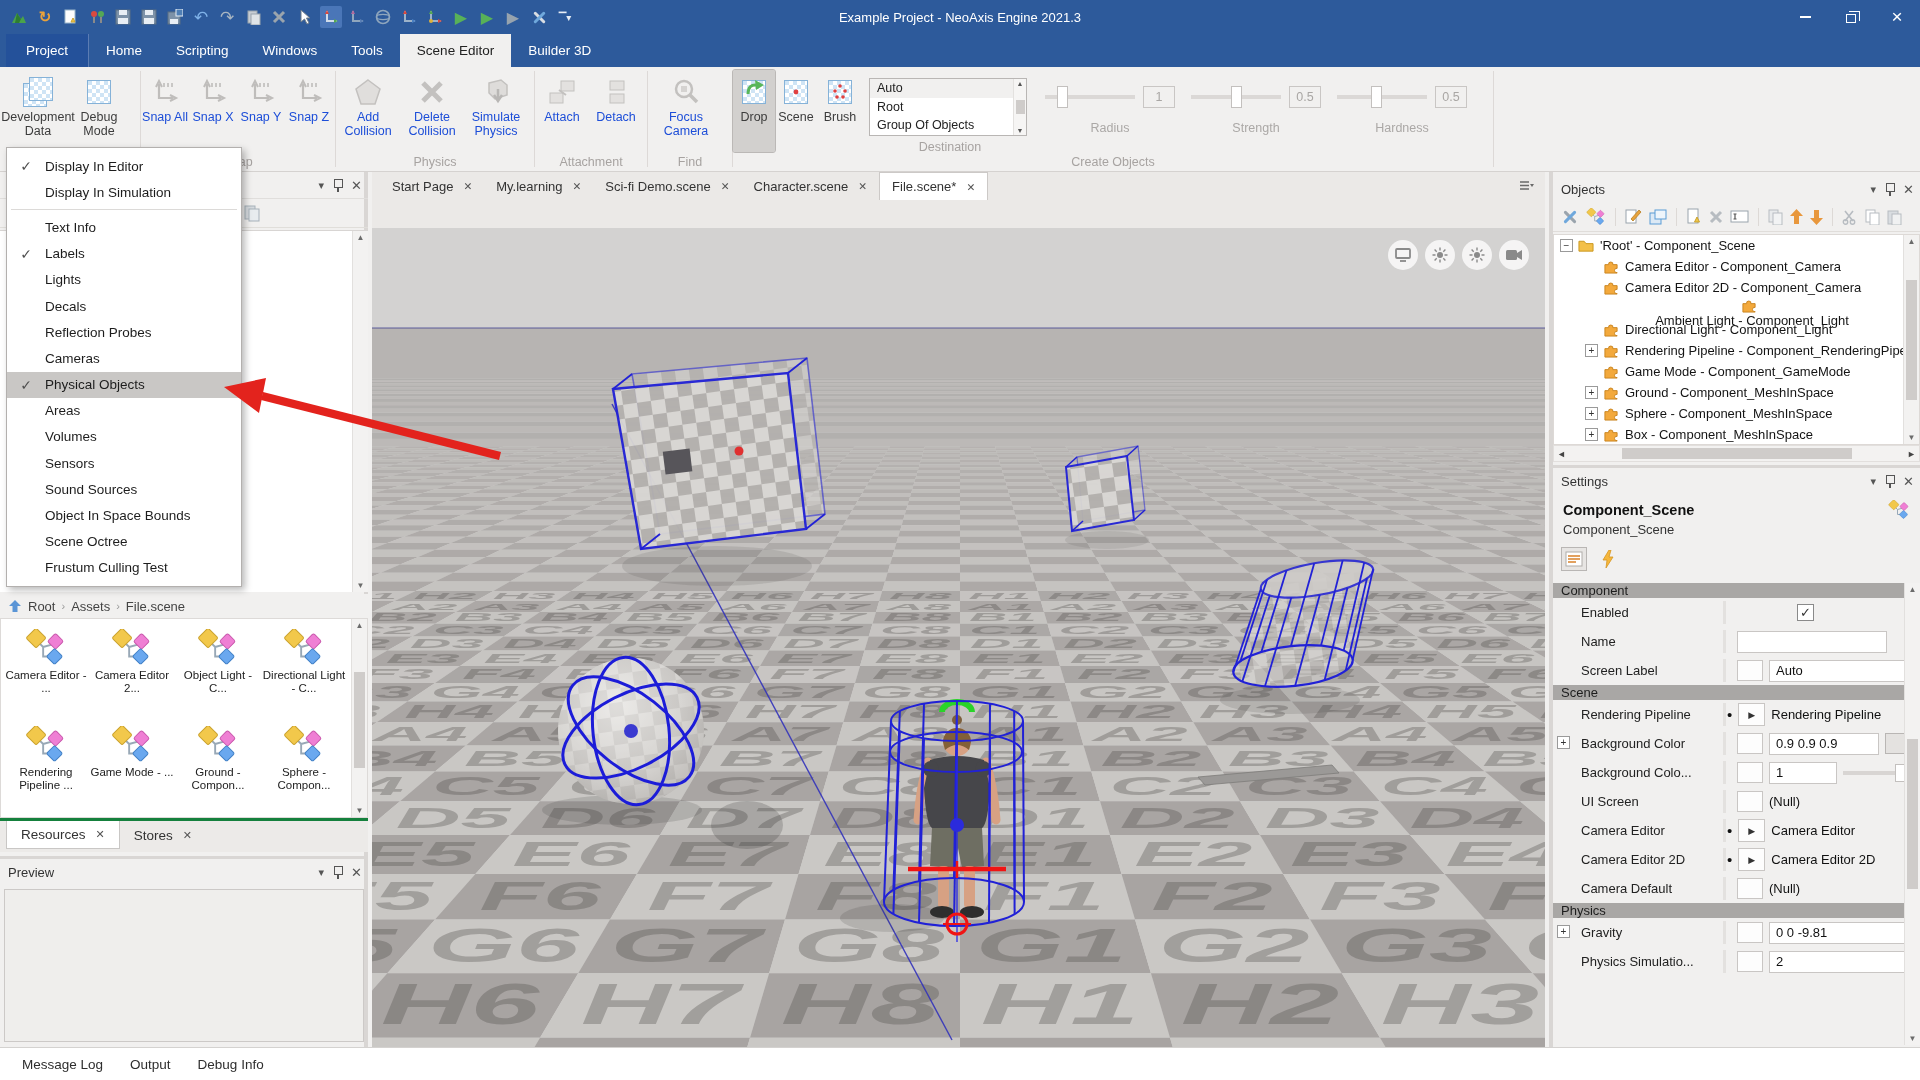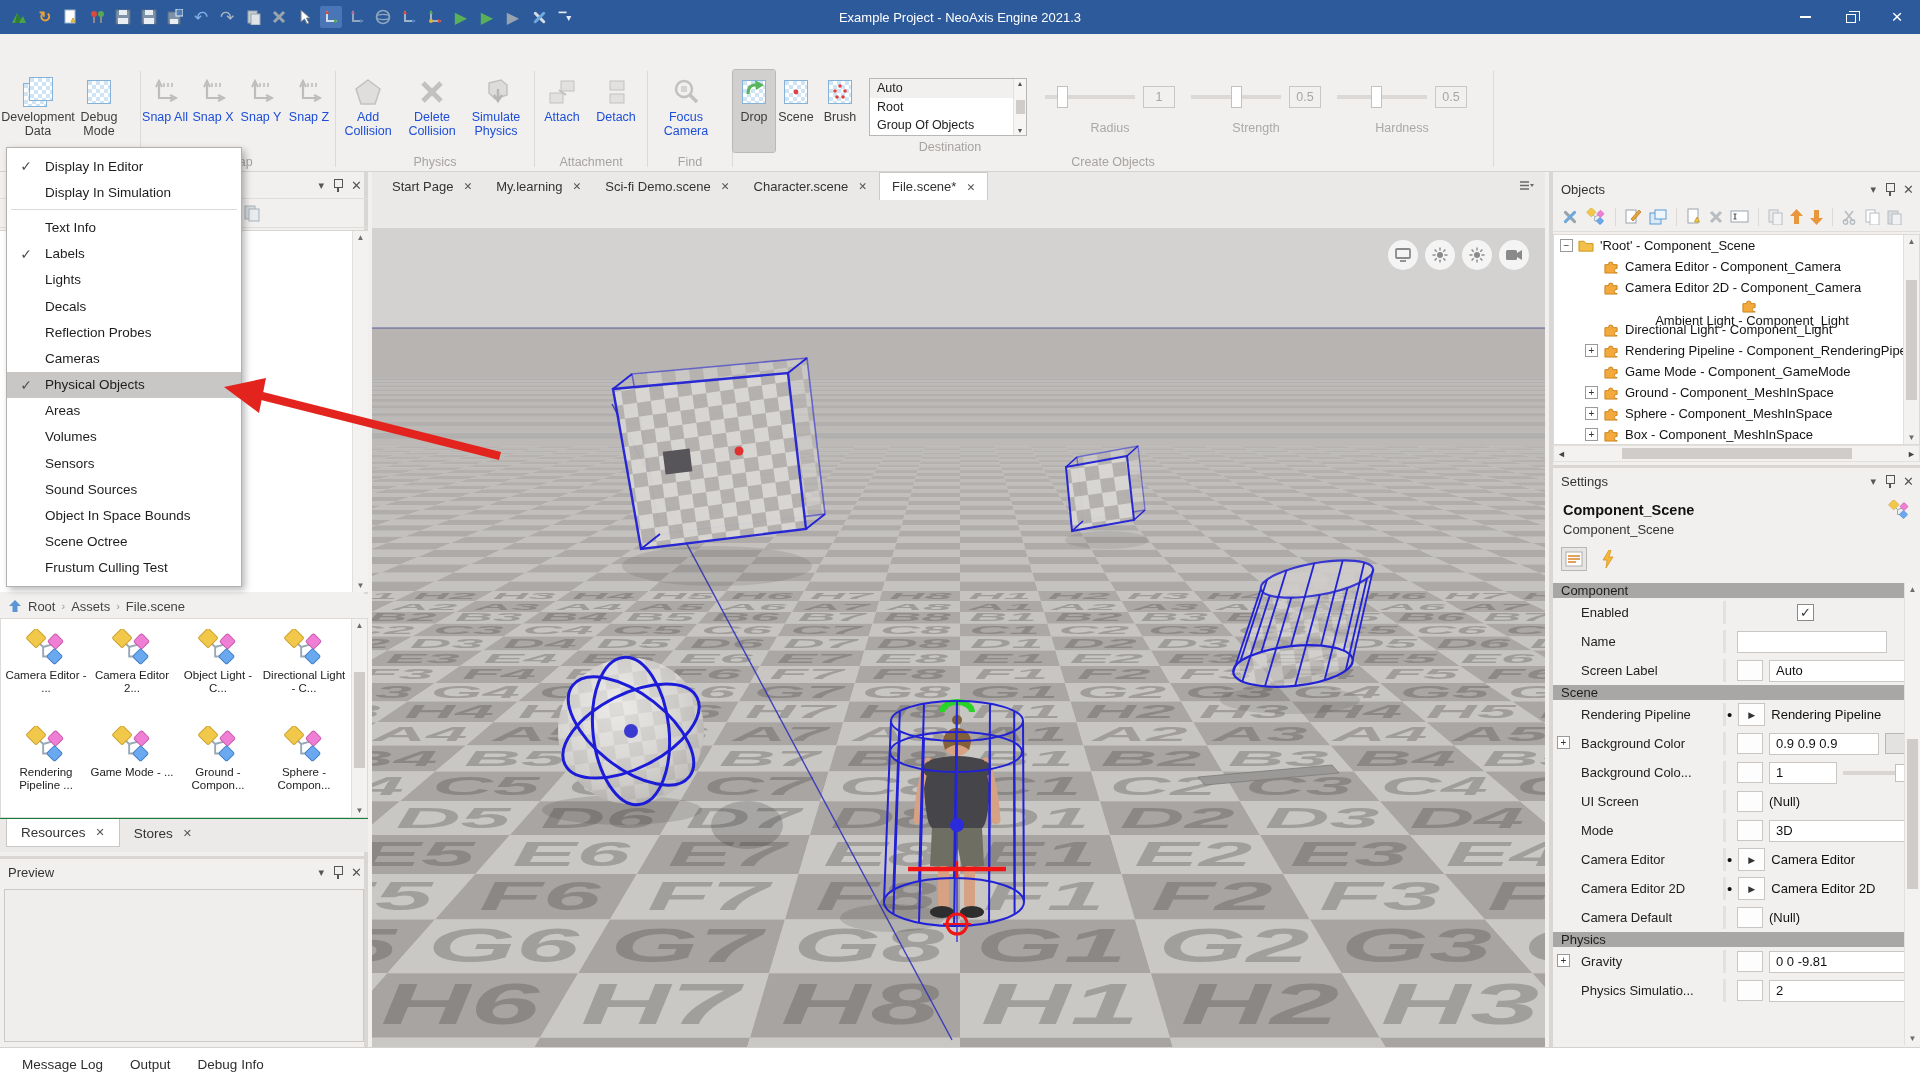--- a/index.html
+++ b/index.html
@@ -72,21 +72,21 @@
   .lpanel{position:absolute;left:0;top:0;width:368px;height:420px;}
   .lpanel .tbr{height:30px;border-top:1px solid #e0deDC;border-bottom:1px solid #e0deda;display:flex;align-items:center;padding-left:244px;}
   .lpanel .list{position:absolute;left:0;top:58px;bottom:0;right:0;background:#fff;border-top:1px solid #d8d5d3;}
   
   .breadcrumb{position:absolute;left:0;top:422px;width:368px;height:24px;display:flex;align-items:center;gap:6px;padding-left:8px;color:#444;background:#f1f0ef;font-size:13px;}
   .breadcrumb .sep{color:#999;font-size:11px;}
   .assets{position:absolute;left:0;top:446px;width:368px;height:200px;background:#fff;border:1px solid #dddad8;overflow:hidden;}
   .tilegrid{position:absolute;left:2px;top:4px;right:18px;display:flex;flex-wrap:wrap;}
   .tile{width:86px;height:97px;display:flex;flex-direction:column;align-items:center;padding-top:6px;}
   .tile .tlb{font-size:11.5px;line-height:13px;text-align:center;color:#222;margin-top:4px;}
-  .restabs{position:absolute;left:0;top:646px;width:368px;height:34px;background:#eceae8;border-top:1px solid #15803d;display:flex;padding-left:6px;}
+  .restabs{position:absolute;left:0;top:646px;width:368px;height:34px;background:#eceae8;border-top:3px solid #15803d;display:flex;padding-left:6px;}
   .rtab2{display:flex;align-items:center;gap:10px;padding:0 14px;color:#333;font-size:13.5px;height:28px;margin-top:0px;}
   .rtab2.active{background:#fff;border:1px solid #c9c7c5;border-top:none;}
   .rtab2 .x{font-size:11px;color:#555;}
   .prevpanel{position:absolute;left:0;top:684px;bottom:0;width:368px;border-top:3px solid #d9d6d4;}
   .prevbody{position:absolute;left:4px;top:30px;right:4px;bottom:5px;background:#efeeec;border:1px solid #ccc9c7;}
   
   .vtabs{height:28px;display:flex;align-items:stretch;background:#ebe9e7;position:relative;padding-left:8px;}
   .vtab{display:flex;align-items:center;gap:10px;padding:0 12px;color:#333;font-size:13px;}
   .vtab.active{background:#fff;border:1px solid #ccc9c7;border-bottom:none;}
   .vtab .x{font-size:10.5px;color:#555;}
@@ -283,20 +283,29 @@
       <div class="wbtn">
           <span class="mini"></span>
         </div>
       <div class="wbtn">
           <span class="rest"></span>
         </div>
       <div class="wbtn" style="font-size:19px;">×</div>
     </div>
   </div>
 
+  <div class="ribbontabs" id="ribbon-tabs">
+      <div class="rtab project">Project</div>
+      <div class="rtab">Home</div>
+      <div class="rtab">Scripting</div>
+      <div class="rtab">Windows</div>
+      <div class="rtab">Tools</div>
+      <div class="rtab active">Scene Editor</div>
+      <div class="rtab">Builder 3D</div>
+    </div>
 
   <div class="ribbon">
     <div class="rgroup" style="width:134px;">
       <div class="rbtn">
         <span class="ric">
             <span class="chkic">
               <span class="sq b"></span>
               <span class="sq f"></span>
             </span>
           </span>
@@ -2441,31 +2450,20 @@
           </div>
           <div class="srow">
             <span class="lbl">UI Screen</span>
             <span class="ldiv"></span>
             <div class="ctrlz">
               <span class="prebox"></span>
               <span class="snull">(Null)</span>
             </div>
           </div>
           <div class="srow">
-            <span class="lbl">Mode</span>
-            <span class="ldiv"></span>
-            <div class="ctrlz">
-              <span class="prebox"></span>
-              <div class="sval sdd">
-                <span>3D</span>
-                <span class="car">▼</span>
-              </div>
-            </div>
-          </div>
-          <div class="srow">
             <span class="lbl">Camera Editor</span>
             <span class="ldiv"></span>
             <div class="ctrlz">
               <span class="srefdot">•</span>
               <span class="srefbox">▶</span>
               <span class="srefval">Camera Editor</span>
             </div>
           </div>
           <div class="srow">
             <span class="lbl">Camera Editor 2D</span>

